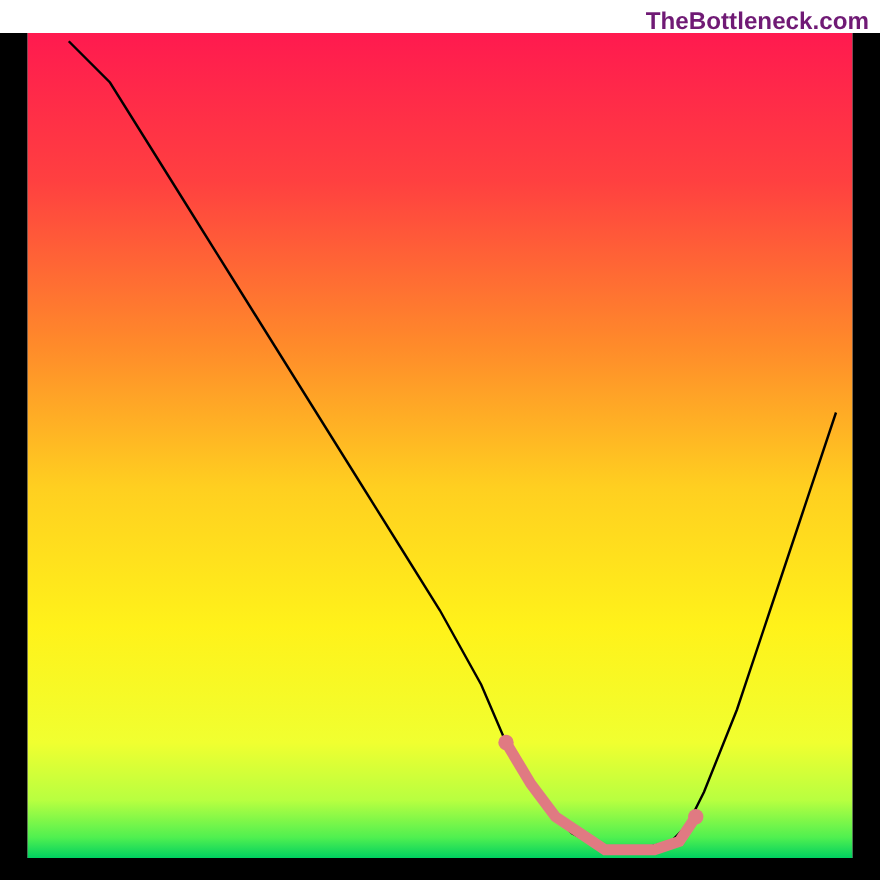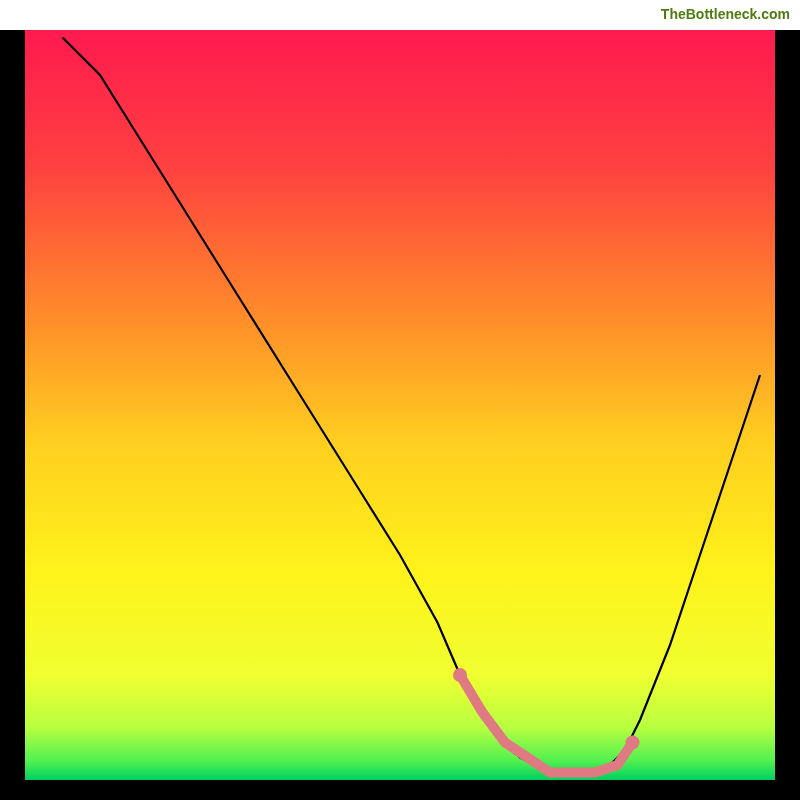--- a/index.html
+++ b/index.html
@@ -9,23 +9,23 @@
     width: 800px;
     height: 800px;
     overflow: hidden;
     position: relative;
     font-family: Arial, Helvetica, sans-serif;
   }
   .watermark {
     position: absolute;
     top: 6px;
     right: 10px;
-    font-size: 14px;
+    font-size: 22px;
     font-weight: bold;
-    color: #4d7c0f;
+    color: #701a75;
     letter-spacing: 0px;
     z-index: 10;
   }
   .chart {
     position: absolute;
     left: 0;
     top: 0;
   }
 </style>
 </head>

